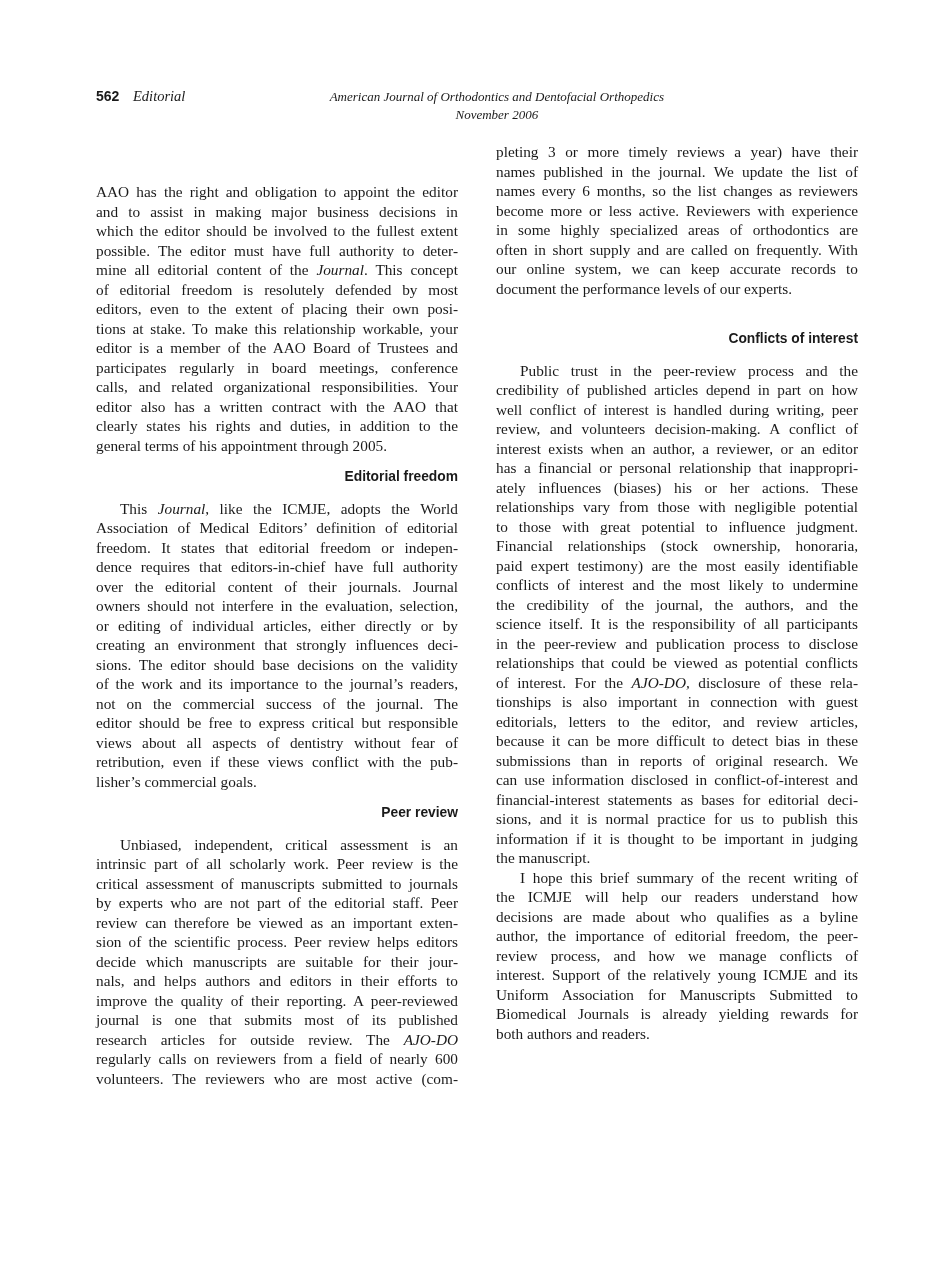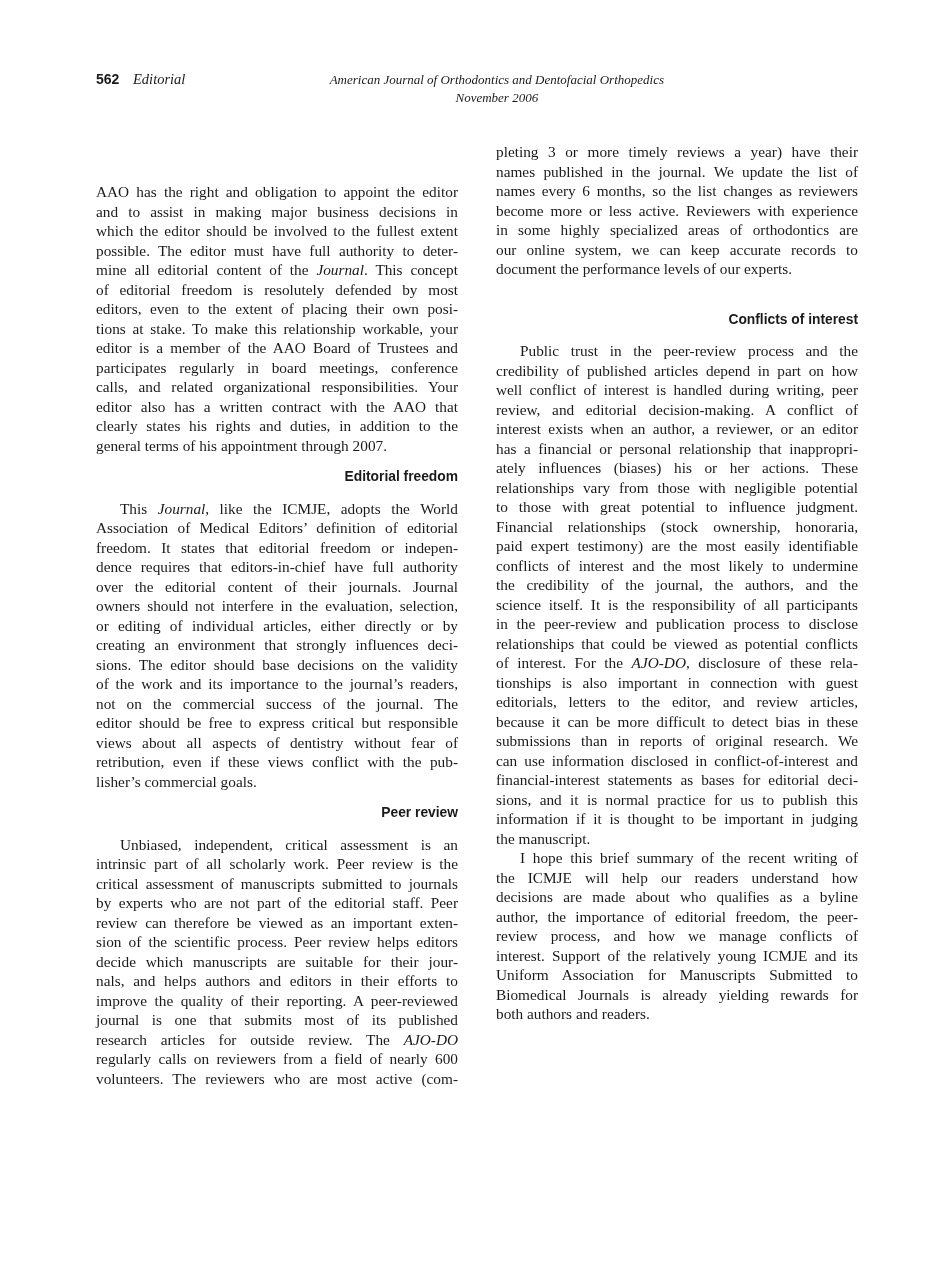--- a/index.html
+++ b/index.html
@@ -10,21 +10,21 @@
     body {
       width: 950px;
       height: 1272px;
       position: relative;
       overflow: hidden;
       color: #1a1a1a;
     }
     .page-header {
       position: absolute;
       left: 0;
-      top: 0;
+      top: 17px;
       width: 758px;
       height: 110px;
     }
     .page-num {
       position: absolute;
       left: 96px;
       top: 70px;
       font-family: "Liberation Sans", sans-serif;
       font-weight: bold;
       font-size: 14px;
@@ -104,21 +104,21 @@
     <span class="line">possible. The editor must have full authority to deter-</span>
     <span class="line"><span>mine all editorial content of the </span><em>Journal</em><span>. This concept</span></span>
     <span class="line">of editorial freedom is resolutely defended by most</span>
     <span class="line">editors, even to the extent of placing their own posi-</span>
     <span class="line">tions at stake. To make this relationship workable, your</span>
     <span class="line">editor is a member of the AAO Board of Trustees and</span>
     <span class="line">participates regularly in board meetings, conference</span>
     <span class="line">calls, and related organizational responsibilities. Your</span>
     <span class="line">editor also has a written contract with the AAO that</span>
     <span class="line">clearly states his rights and duties, in addition to the</span>
-    <span class="line last">general terms of his appointment through 2007.</span>
+    <span class="line last">general terms of his appointment through 2005.</span>
   </div>
 
   <div class="gap-small"></div>
   <div class="heading">Editorial freedom</div>
   <div class="gap-small"></div>
 
   <div>
     <span class="line indent"><span>This </span><em>Journal</em><span>, like the ICMJE, adopts the World</span></span>
     <span class="line">Association of Medical Editors’ definition of editorial</span>
     <span class="line">freedom. It states that editorial freedom or indepen-</span>
@@ -157,33 +157,34 @@
   </div>
 </div>
 
 <div class="column col-right">
   <div>
     <span class="line">pleting 3 or more timely reviews a year) have their</span>
     <span class="line">names published in the journal. We update the list of</span>
     <span class="line">names every 6 months, so the list changes as reviewers</span>
     <span class="line">become more or less active. Reviewers with experience</span>
     <span class="line">in some highly specialized areas of orthodontics are</span>
+    <span class="line">often in short supply and are called on frequently. With</span>
     <span class="line">our online system, we can keep accurate records to</span>
     <span class="line last">document the performance levels of our experts.</span>
   </div>
 
   <div class="gap-large"></div>
   <div class="heading">Conflicts of interest</div>
   <div class="gap-small"></div>
 
   <div>
     <span class="line indent">Public trust in the peer-review process and the</span>
     <span class="line">credibility of published articles depend in part on how</span>
     <span class="line">well conflict of interest is handled during writing, peer</span>
-    <span class="line">review, and editorial decision-making. A conflict of</span>
+    <span class="line">review, and volunteers decision-making. A conflict of</span>
     <span class="line">interest exists when an author, a reviewer, or an editor</span>
     <span class="line">has a financial or personal relationship that inappropri-</span>
     <span class="line">ately influences (biases) his or her actions. These</span>
     <span class="line">relationships vary from those with negligible potential</span>
     <span class="line">to those with great potential to influence judgment.</span>
     <span class="line">Financial relationships (stock ownership, honoraria,</span>
     <span class="line">paid expert testimony) are the most easily identifiable</span>
     <span class="line">conflicts of interest and the most likely to undermine</span>
     <span class="line">the credibility of the journal, the authors, and the</span>
     <span class="line">science itself. It is the responsibility of all participants</span>

